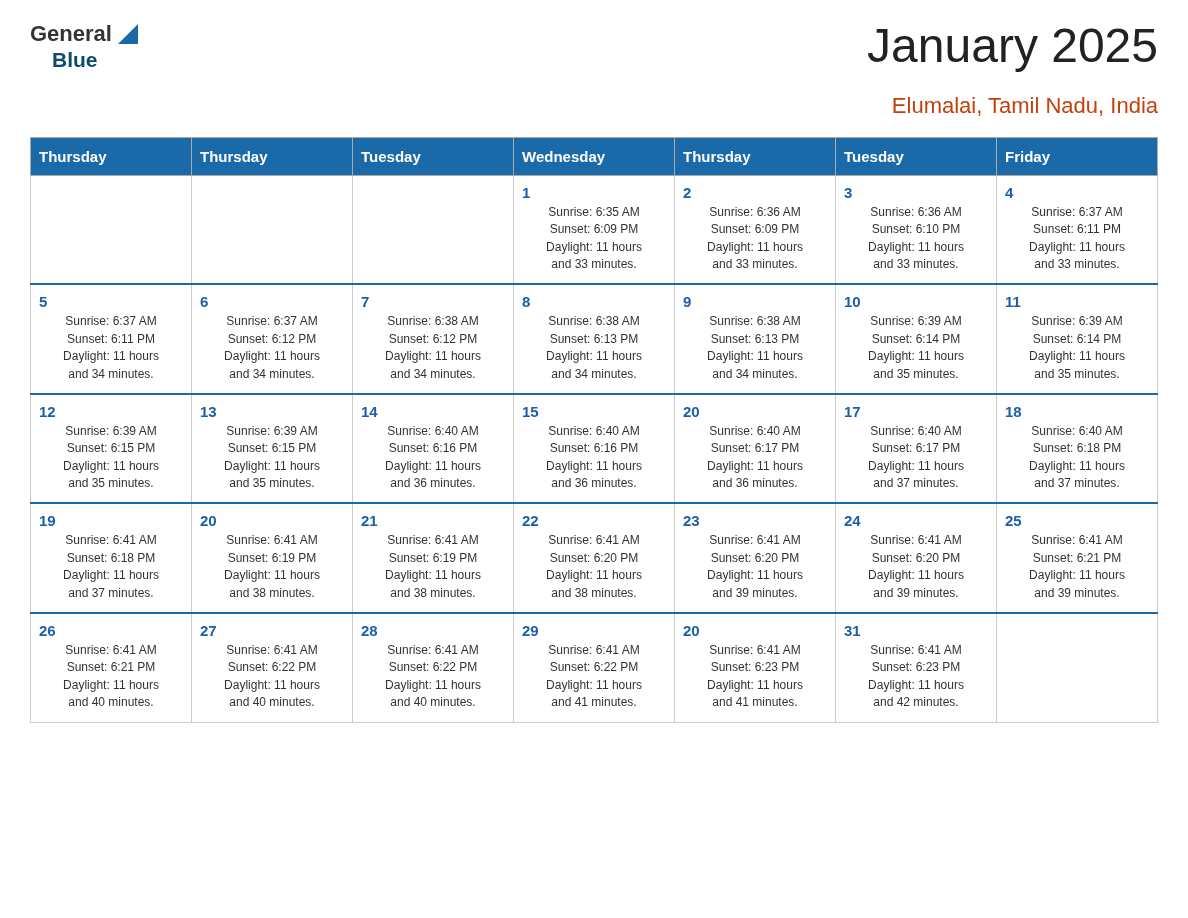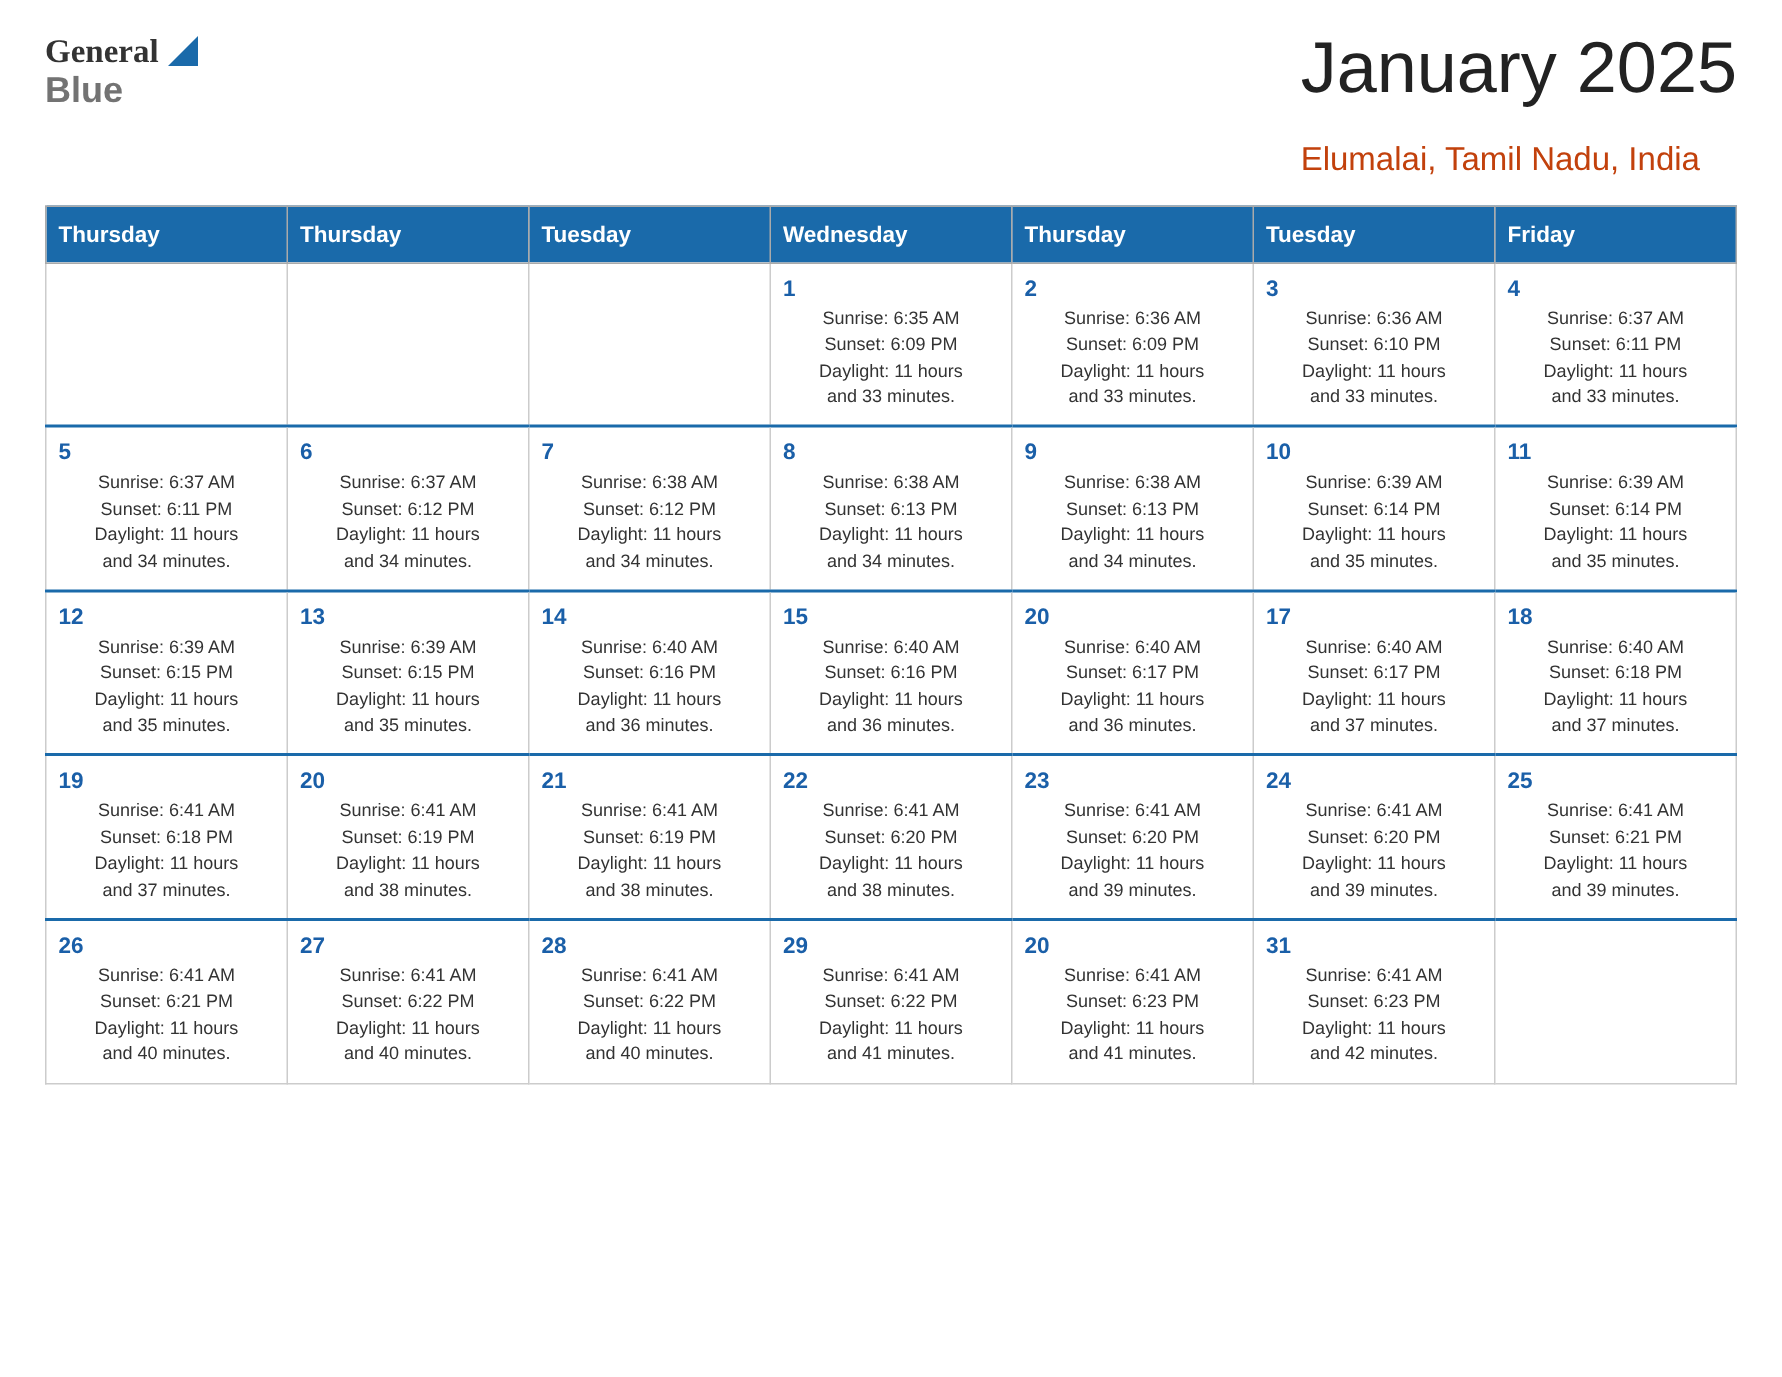--- a/index.html
+++ b/index.html
@@ -20,36 +20,36 @@
       display: flex;
       align-items: center;
       gap: 0px;
     }
     .logo-text-general {
       font-size: 22px;
       font-weight: bold;
       color: #333;
     }
     .logo-blue {
-      color: #737373;
-      font-size: 24px;
-      font-weight: bold;
+      color: #0c4a6e;
+      font-size: 21px;
+      font-weight: bold;
+      margin-left: 22px;
     }
     .logo-block {
       display: flex;
       flex-direction: column;
       line-height: 1.1;
     }
     .logo-line1 {
       display: flex;
       align-items: center;
-      font-family: Liberation Serif, serif;
     }
     .title-block {
-      text-align: left;
+      text-align: right;
     }
     .calendar-title {
       font-size: 48px;
       font-weight: normal;
       color: #222;
       line-height: 1.1;
     }
     .calendar-subtitle {
       font-size: 22px;
       color: #c2410c;

